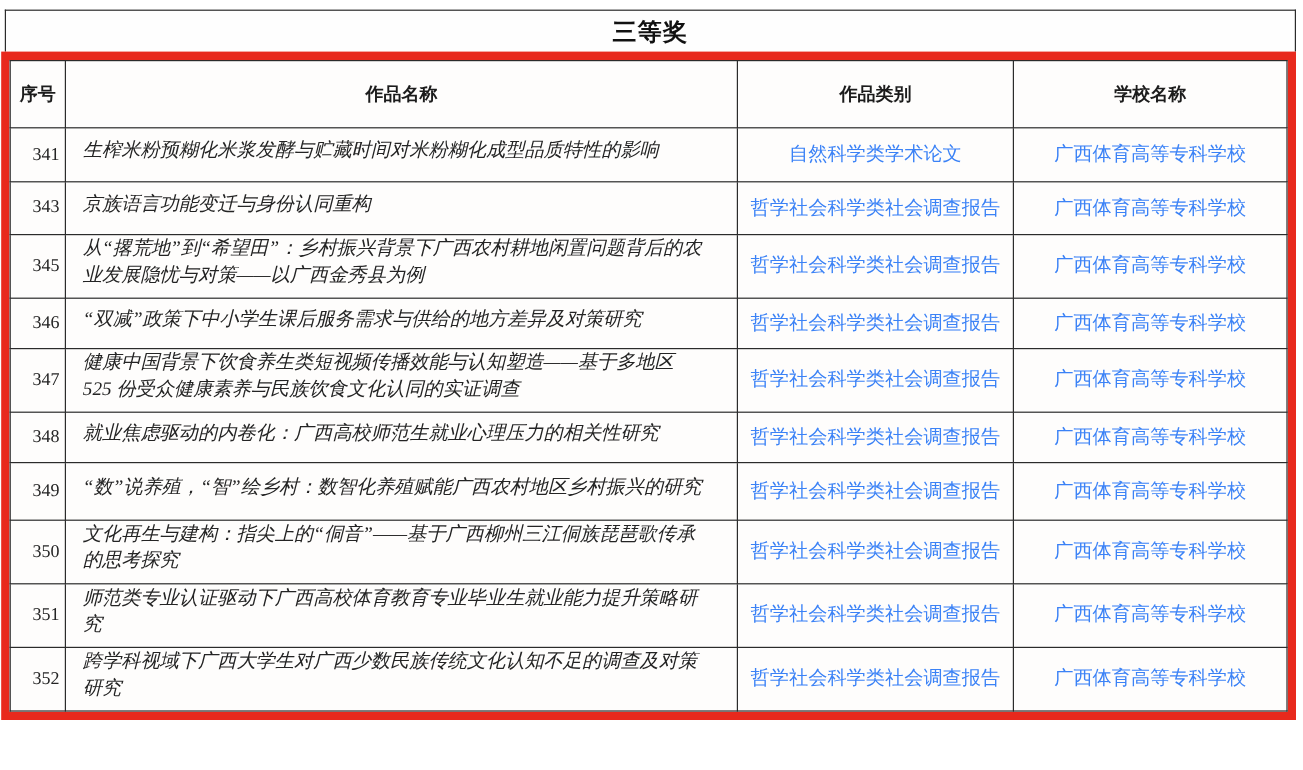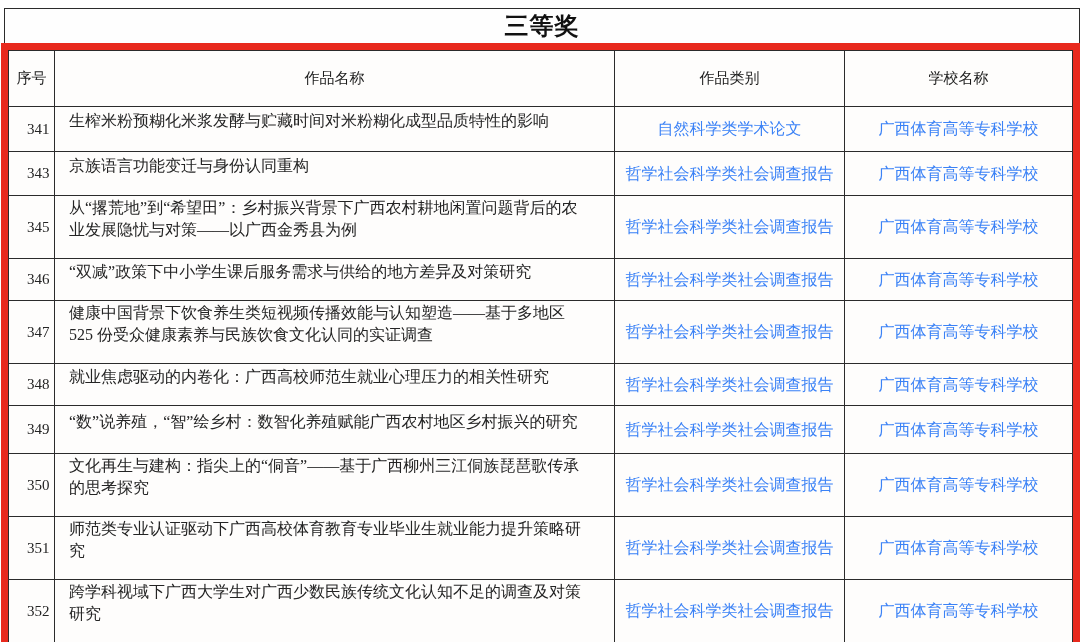--- a/index.html
+++ b/index.html
@@ -22,21 +22,21 @@
     border: 1px solid #2b2b2b;
     border-bottom: none;
     background: #fefefe;
     display: flex;
     align-items: center;
     justify-content: center;
   }
   .title-text {
     font-family: "Liberation Sans", "DejaVu Sans", sans-serif;
     font-weight: bold;
-    font-size: 24px;
+    font-size: 20px;
     color: #111111;
     letter-spacing: 1px;
   }
   .red-wrap {
     margin: 0 6px 0 1px;
     border: 7px solid #e8291d;
     background: #fefdfc;
   }
   table.awards {
     width: 100%;
@@ -46,39 +46,40 @@
   }
   table.awards th,
   table.awards td {
     border: 1px solid #2b2b2b;
     box-sizing: border-box;
     vertical-align: middle;
     overflow: hidden;
   }
   table.awards th {
     font-family: "Liberation Sans", "DejaVu Sans", sans-serif;
-    font-weight: normal;
+    font-weight: bold;
     font-size: 15px;
     color: #1c1c1c;
     height: 42px;
     text-align: center;
     padding: 18px 4px;
   }
   td.c-no {
     text-align: center;
     font-size: 15px;
     color: #242424;
     padding: 0 18px;
   }
   td.c-work {
     text-align: left;
     font-size: 16px;
     color: #242424;
     line-height: 22px;
-    padding: 1px 26px 17px 14px;
+    padding: 1px 26px 7px 14px;
+    font-style: italic;
   }
   td.c-cat, td.c-school {
     text-align: center;
     font-size: 16px;
     color: #3b82f6;
     line-height: 22px;
     padding: 1px 6px;
   }
 </style>
 </head>

